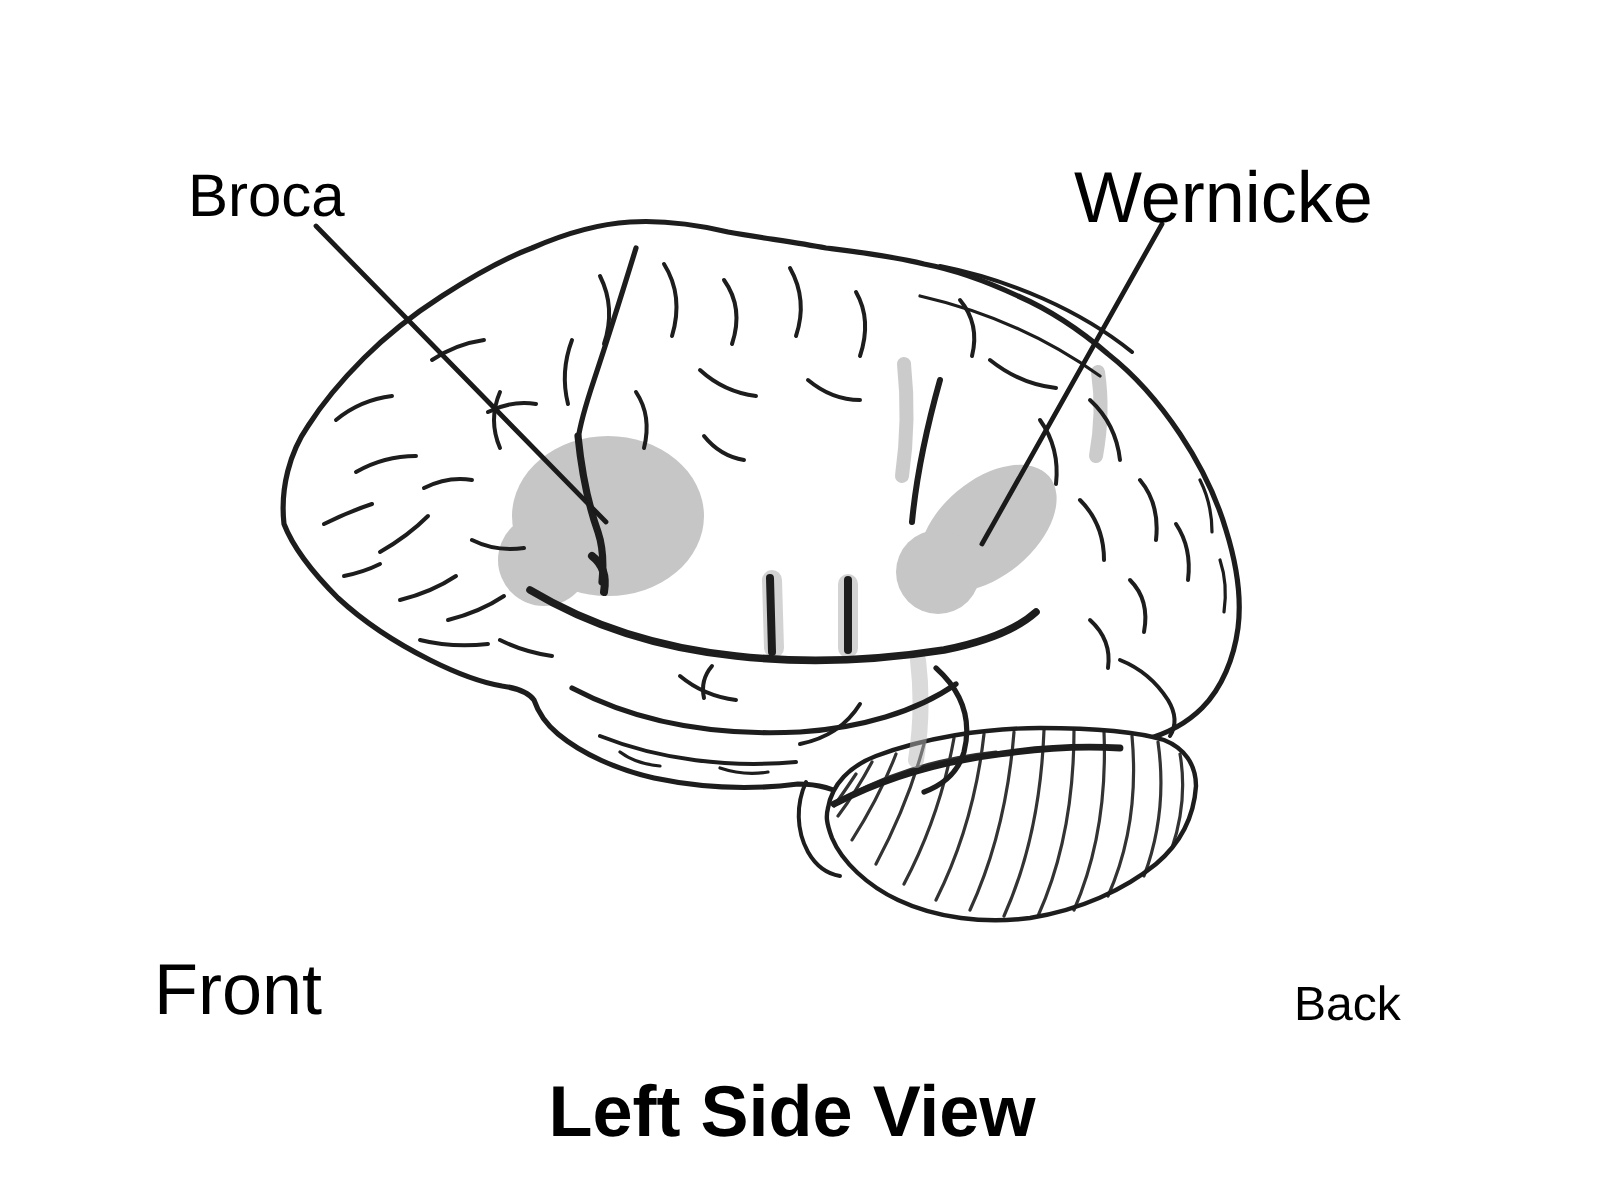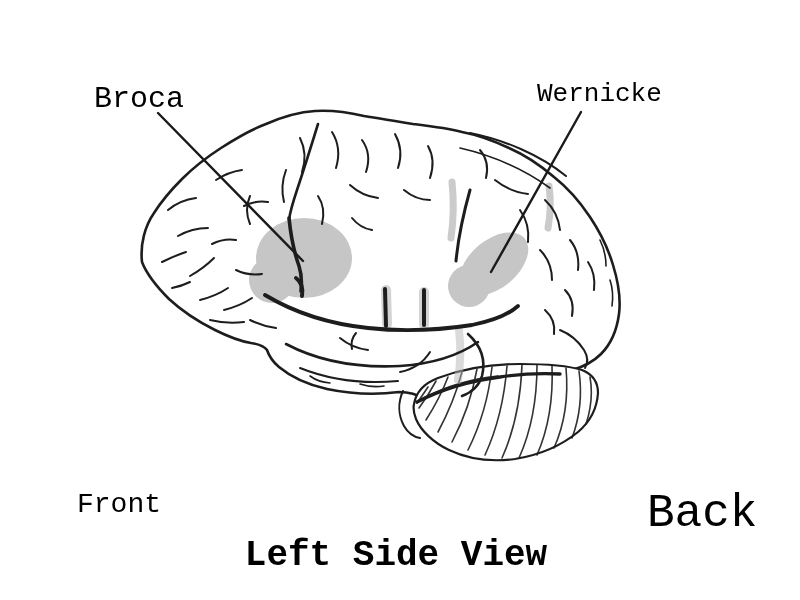--- a/index.html
+++ b/index.html
@@ -1,29 +1,29 @@
 <!DOCTYPE html>
 <html><head>
 <meta charset="utf-8">
 <style>
   html,body{margin:0;padding:0;background:#ffffff;}
   .stage{
     position:relative;width:800px;height:600px;background:#ffffff;
-    overflow:hidden;font-family:Liberation Mono, monospace;
+    overflow:hidden;font-family:Liberation Sans, sans-serif;
   }
   .stage svg{position:absolute;left:0;top:0;}
   .lbl{
     position:absolute;color:#000;line-height:1;white-space:nowrap;
     letter-spacing:0px;
   }
   .lbl-broca{left:94px;top:84px;font-size:30px;}
-  .lbl-wernicke{left:537px;top:81px;font-size:26px;}
-  .lbl-front{left:77px;top:491px;font-size:28px;}
+  .lbl-wernicke{left:537px;top:81px;font-size:36px;}
+  .lbl-front{left:77px;top:477px;font-size:36px;}
   .lbl-title{left:396px;top:491px;font-size:36px;font-weight:bold;transform:translateX(-50%);margin-top:47px;}
-  .lbl-back{left:647px;top:491px;font-size:46px;}
+  .lbl-back{left:647px;top:491px;font-size:24px;}
 </style>
 </head>
 <body>
 
 <div class="stage">
 
   <svg width="800" height="600" viewBox="0 0 800 600">
 
     <g fill="#ffffff" stroke="#1d1d1d" stroke-width="2.6" stroke-linecap="round" stroke-linejoin="round">
       <path d="M142,262 C140,244 145,226 154,213 C161,202 171,190 182,179 C194,167 207,157 221,148 C235,139 250,130 266,124 C282,117 298,112 315,111 C331,110 347,112 364,116 C381,119 397,121 413,124 C429,126 446,128 462,132 C478,135 494,141 509,148 C525,155 540,165 554,177 C568,188 580,202 590,217 C600,232 608,248 613,265 C618,281 621,298 619,314 C617,329 611,344 601,354 C593,362 583,367 572,370 C560,373 548,373 536,373 C516,374 496,373 478,376 C458,379 440,387 424,399 C417,394 408,392 399,392 C376,395 351,394 327,389 C309,385 291,377 279,367 C273,362 269,356 267,350 C264,346 258,344 251,343 C239,341 227,336 215,330 C199,322 183,312 169,299 C157,287 147,275 142,262 Z"></path>

